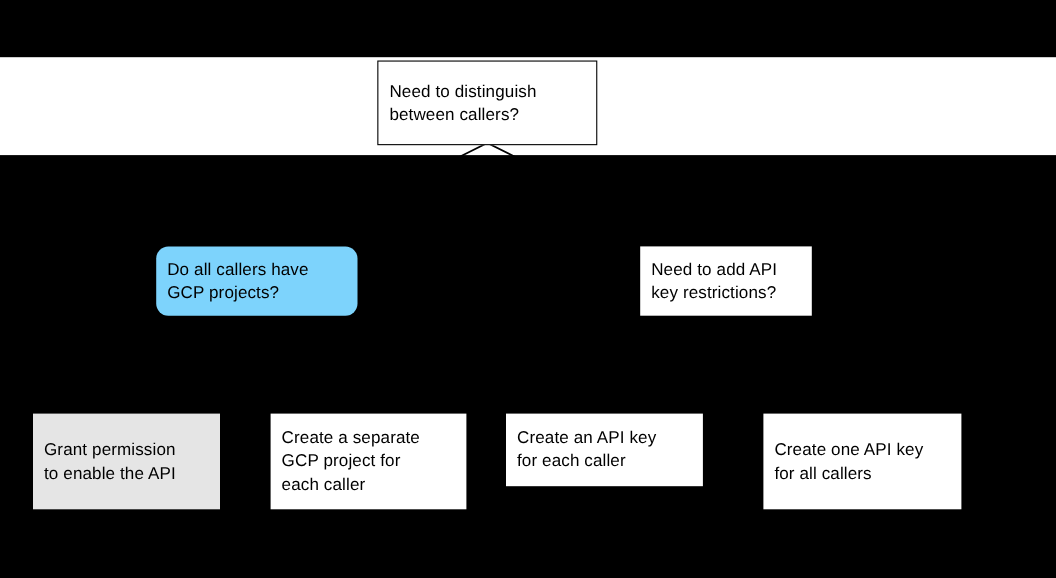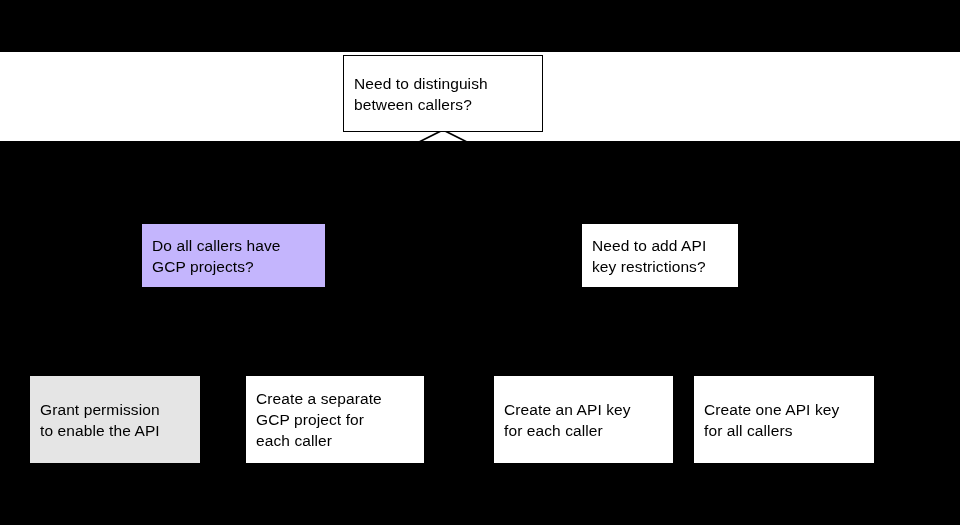--- a/index.html
+++ b/index.html
@@ -68,42 +68,42 @@
     <svg width="52" height="13" viewBox="0 0 52 13">
       <polyline points="0,13 26,0 52,13" fill="none" stroke="#000000" stroke-width="1.6"></polyline>
     </svg>
   </div>
 
   <div class="node outlined pad-l" id="node-0" style="left: 343px; top: 55px; width: 200px; height: 77px; background: rgb(255, 255, 255); color: rgb(0, 0, 0);">
     <span class="node-label">Need to distinguish
 between callers?</span>
   </div>
 
-  <div class="node pad-l" id="node-1" style="left: 142px; top: 224px; width: 183px; height: 63px; background: #c4b5fd; color: rgb(0, 0, 0);">
+  <div class="node pad-l" id="node-1" style="left: 142px; top: 224px; width: 183px; height: 63px; background: #7dd3fc; color: rgb(0, 0, 0); border-radius: 11px;">
     <span class="node-label">Do all callers have
 GCP projects?</span>
   </div>
 
   <div class="node pad-l" id="node-2" style="left: 582px; top: 224px; width: 156px; height: 63px; background: rgb(255, 255, 255); color: rgb(0, 0, 0);">
     <span class="node-label">Need to add API
 key restrictions?</span>
   </div>
 
   <div class="node pad-l" id="node-3" style="left: 30px; top: 376px; width: 170px; height: 87px; background: #e5e5e5; color: rgb(0, 0, 0);">
     <span class="node-label">Grant permission
 to enable the API</span>
   </div>
 
   <div class="node pad-l" id="node-4" style="left: 246px; top: 376px; width: 178px; height: 87px; background: #ffffff; color: rgb(0, 0, 0);">
     <span class="node-label">Create a separate
 GCP project for
 each caller</span>
   </div>
 
-  <div class="node pad-l" id="node-5" style="left: 494px; top: 376px; width: 179px; height: 87px; background: rgb(255, 255, 255); color: rgb(0, 0, 0);">
+  <div class="node pad-l" id="node-5" style="left: 460px; top: 376px; width: 179px; height: 66px; background: rgb(255, 255, 255); color: rgb(0, 0, 0);">
     <span class="node-label">Create an API key
 for each caller</span>
   </div>
 
   <div class="node pad-l" id="node-6" style="left: 694px; top: 376px; width: 180px; height: 87px; background: rgb(255, 255, 255); color: rgb(0, 0, 0);">
     <span class="node-label">Create one API key
 for all callers</span>
   </div>
 
 </div>

